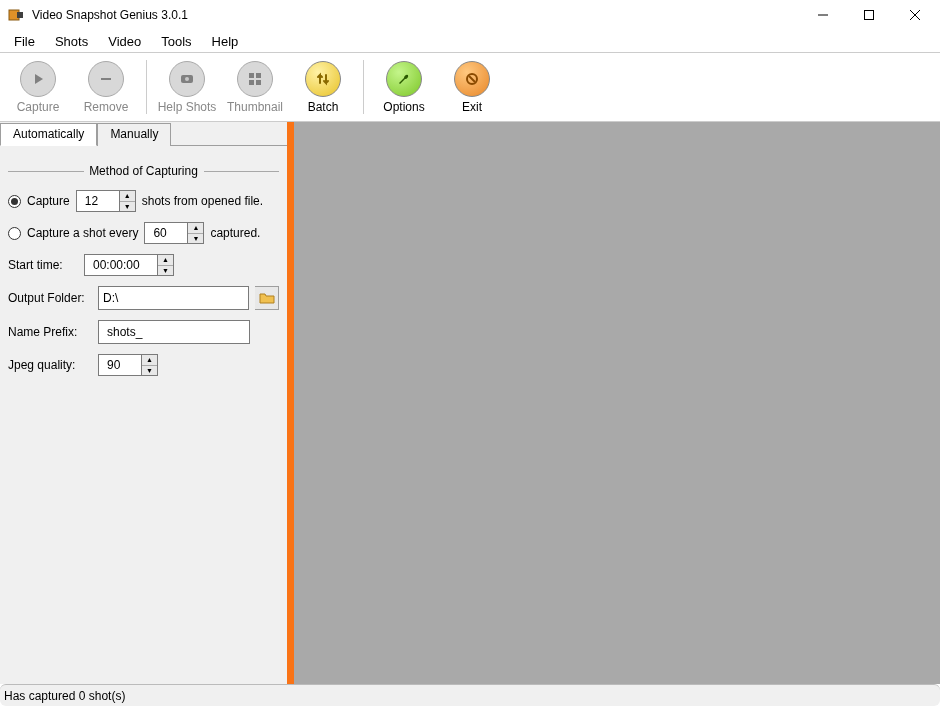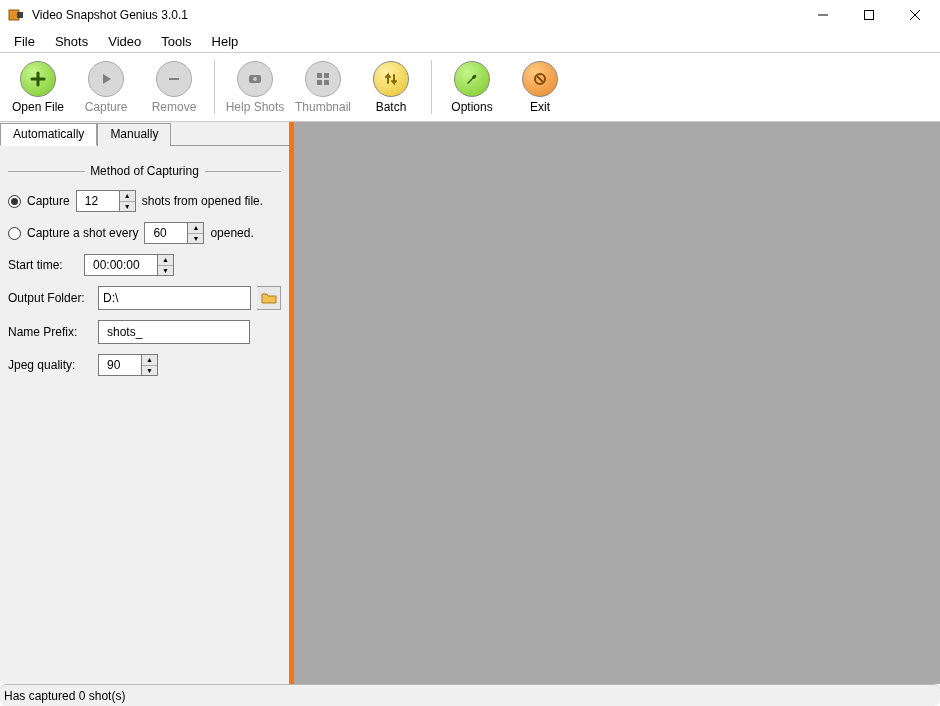--- a/index.html
+++ b/index.html
@@ -76,21 +76,21 @@
     .ico-orange { background: radial-gradient(circle at 35% 30%, #ffc880, #e88728); }
     
     .content {
       flex: 1;
       display: flex;
       overflow: hidden;
     }
     .left-panel {
       width: 294px;
       background: #f0f0f0;
-      border-right: 5px solid #f97316;
+      border-right: 7px solid #f97316;
       display: flex; flex-direction: column;
     }
     .tabs {
       display: flex;
       background: #f0f0f0;
       border-bottom: 1px solid #9e9e9e;
       height: 24px;
     }
     .tab {
       padding: 3px 12px;
@@ -216,28 +216,20 @@
 
 <div class="menubar">
   <span class="menu-item">File</span>
   <span class="menu-item">Shots</span>
   <span class="menu-item">Video</span>
   <span class="menu-item">Tools</span>
   <span class="menu-item">Help</span>
 </div>
 
 <div class="toolbar">
-  <div class="tool">
-    <span class="ico ico-green">
-      <svg width="18" height="18" viewBox="0 0 18 18">
-          <path d="M9 3v12M3 9h12" stroke="#2a5a00" stroke-width="3" stroke-linecap="round"></path>
-        </svg>
-    </span>
-    <span class="tool-label">Open File</span>
-  </div>
   <div class="tool disabled">
     <span class="ico">
       <svg width="14" height="14" viewBox="0 0 14 14">
           <path d="M4 2l8 5-8 5z" fill="#808080"></path>
         </svg>
     </span>
     <span class="tool-label">Capture</span>
   </div>
   <div class="tool disabled">
     <span class="ico">
@@ -322,21 +314,21 @@
       <div class="row">
         <span class="radio"></span>
         <span class="lbl">Capture a shot every</span>
         <div class="spin-wrap">
           <span class="num-input">60</span>
           <span class="spin">
               <span class="spin-btn">▲</span>
               <span class="spin-btn">▼</span>
             </span>
         </div>
-        <span class="lbl">opened.</span>
+        <span class="lbl">captured.</span>
       </div>
 
       <div class="row">
         <span class="lbl" style="width:70px">Start time:</span>
         <div class="spin-wrap">
           <span class="num-input" style="width:74px">00:00:00</span>
           <span class="spin">
               <span class="spin-btn">▲</span>
               <span class="spin-btn">▼</span>
             </span>

